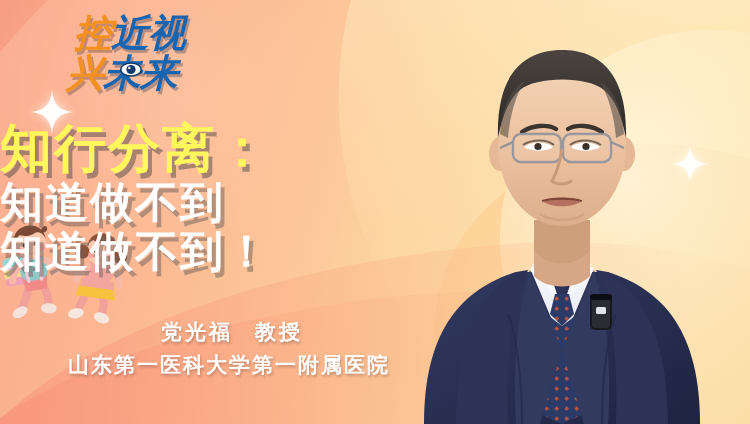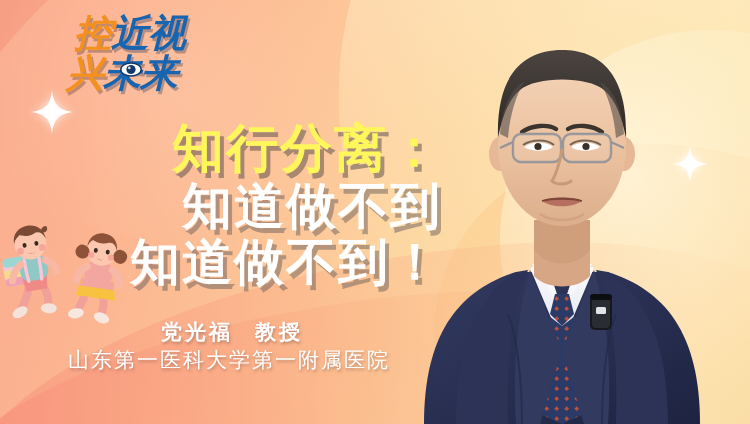--- a/index.html
+++ b/index.html
@@ -105,66 +105,66 @@
 
   
   .kid{position:absolute;z-index:6;}
   .kid svg{display:block;}
   #kid-boy{ left:-4px; top:222px; }
   #kid-girl{ left:62px; top:232px; }
 
   
   #headline{
     position:absolute;
-    left:12px; top:122px;
+    left:0; top:122px;
     width:430px;
     z-index:14;
-    text-align:right;
+    text-align:left;
   }
   .hl{
     display:block;
     font-weight:900;
     line-height:1.02;
     letter-spacing:2px;
     white-space:nowrap;
   }
   .hl-1{
     font-size:52px;
     color:#fdf75b;
     text-shadow:4px 5px 0 rgba(88,78,74,.52);
     margin-bottom:6px;
   }
   .hl-2, .hl-3{
-    font-size:50px;
+    font-size:43px;
     color:#ffffff;
     text-shadow:4px 5px 0 rgba(108,96,92,.50);
     margin-bottom:5px;
-    padding-left:44px;
   }
 
   
   #speaker{
     position:absolute;
     left:0; top:318px;
     width:450px;
     z-index:14;
     text-align:center;
     color:#ffffff;
   }
   .sp-name{
     font-size:21px;
     font-weight:700;
     letter-spacing:3px;
     text-shadow:1px 2px 3px rgba(120,80,70,.45);
+    margin-bottom:5px;
     padding-left:14px;
   }
   .sp-name .gap{ display:inline-block; width:22px; }
   .sp-org{
     font-size:21px;
-    font-weight:400;
+    font-weight:700;
     letter-spacing:2px;
     text-shadow:1px 2px 3px rgba(120,80,70,.45);
     padding-left:8px;
   }
 
   
   #portrait{
     position:absolute;
     right:38px; bottom:0;
     width:300px; height:410px;

